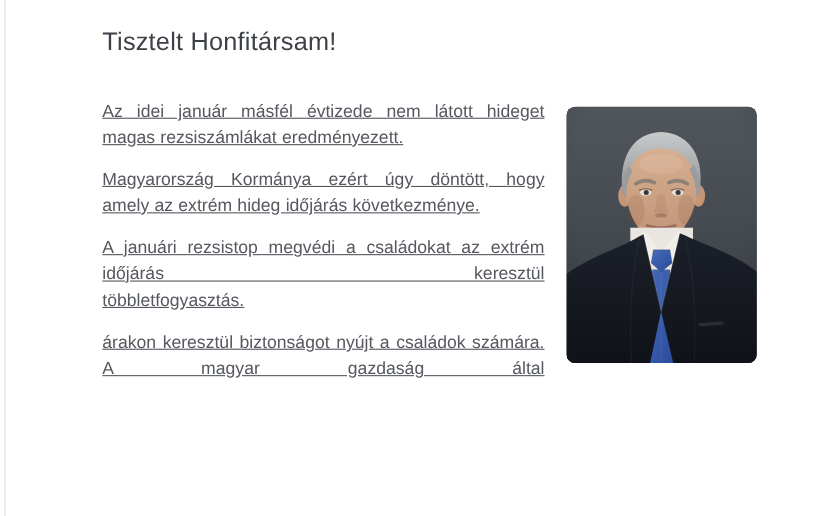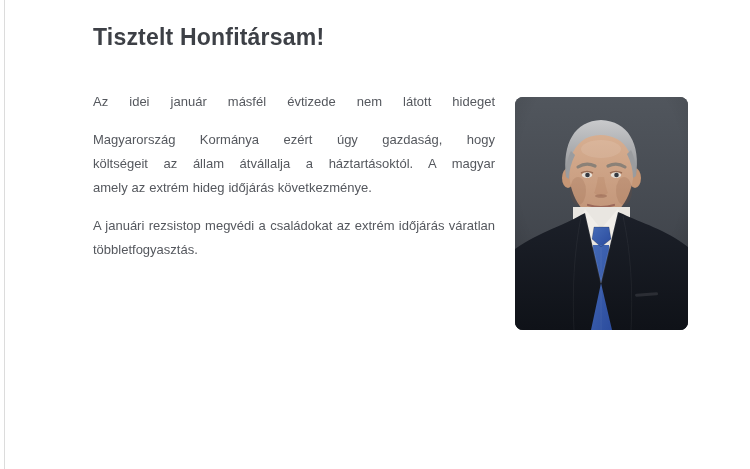--- a/index.html
+++ b/index.html
@@ -9,24 +9,24 @@
   }
   .page {
     position: relative; width: 750px; height: 469px; box-sizing: border-box;
     padding: 22px 62px 0 93px; background: #ffffff;
   }
   .left-rule {
     position: absolute; left: 4px; top: 0; width: 1px; height: 469px;
     background: #dcdcdc;
   }
   .title {
-    margin: 0 0 38px 0; font-size: 23px; line-height: 30px; font-weight: 700;
+    margin: 0 0 38px 0; font-size: 23px; line-height: 30px; font-weight: 400;
     color: #3d4046; letter-spacing: 0.2px;
   }
-  .article { width: 595px; color: #55585e; font-size: 13px; line-height: 24px; }
+  .article { width: 595px; color: #55585e; font-size: 16px; line-height: 24px; text-decoration: underline; }
   .article::after { content: ""; display: block; clear: both; }
   .photo {
     float: right; width: 173px; height: 233px; margin: 7px 0 12px 20px;
     border-radius: 8px; overflow: hidden; background: #42464c;
   }
   .photo svg { display: block; width: 173px; height: 233px; }
   .paragraph { margin: 0; }
   .paragraph + .paragraph { margin-top: 14px; }
   .jline { text-align: justify; text-align-last: justify; word-spacing: 0.02em; }
   .jline.jlast { text-align-last: left; }
@@ -125,30 +125,31 @@
             <path d="M66 120 C59 155 57 195 59 233" stroke="#ffffff" stroke-width="1" opacity="0.05" fill="none"></path>
             <path d="M108 119 C116 155 118 195 116 233" stroke="#ffffff" stroke-width="1" opacity="0.05" fill="none"></path>
             <rect x="120" y="196" width="23" height="3" rx="1.5" fill="#ffffff" opacity="0.10" transform="rotate(-4 131 197)"></rect>
           </g>
         </g>
       </svg>
     </div>
 
     <div class="paragraph">
         <div class="jline">Az idei január másfél évtizede nem látott hideget</div>
+        <div class="jline jlast">magas rezsiszámlákat eredményezett.</div>
       </div>
 
     <div class="paragraph">
-        <div class="jline">Magyarország Kormánya ezért úgy gazdaság, hogy</div>
-        <div class="jline">költségeit az állam átvállalja a háztartásoktól. A magyar</div>
+        <div class="jline">Magyarország Kormánya ezért úgy döntött, hogy</div>
         <div class="jline jlast">amely az extrém hideg időjárás következménye.</div>
       </div>
 
     <div class="paragraph">
-        <div class="jline">A januári rezsistop megvédi a családokat az extrém időjárás váratlan</div>
+        <div class="jline">A januári rezsistop megvédi a családokat az extrém időjárás keresztül</div>
         <div class="jline jlast">többletfogyasztás.</div>
       </div>
 
     <div class="paragraph">
+        <div class="jline">árakon keresztül biztonságot nyújt a családok számára. A magyar gazdaság által</div>
       </div>
 
   </div>
 </div>
 
 </body></html>

